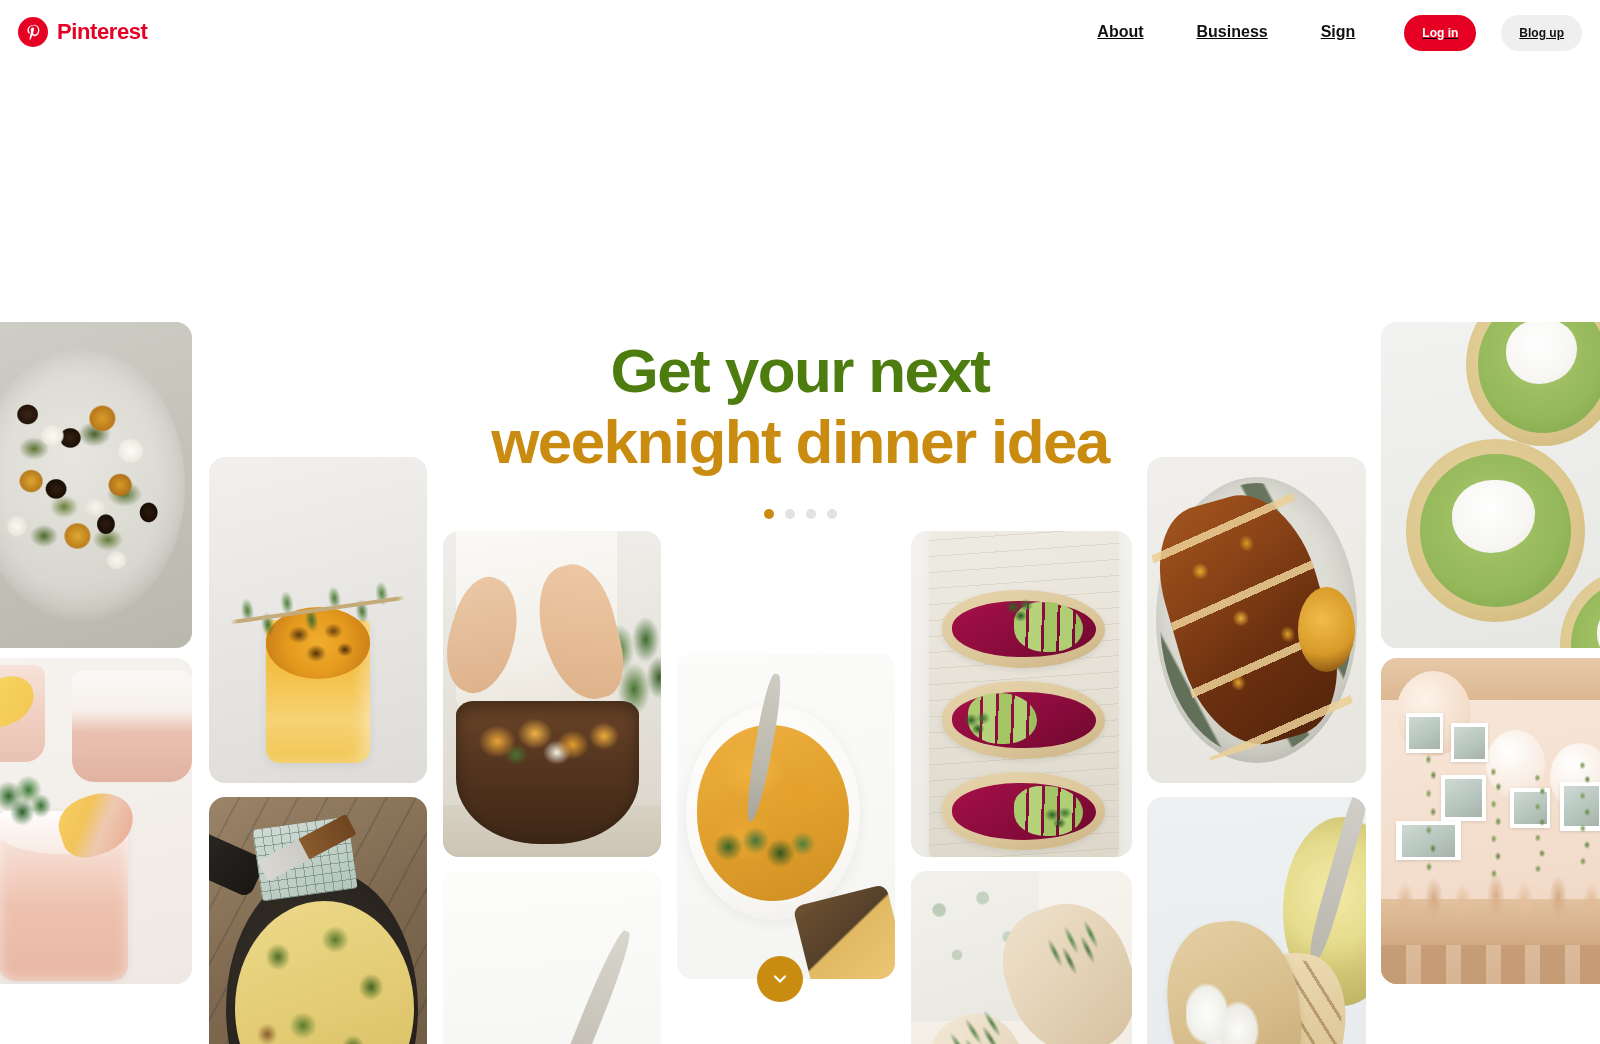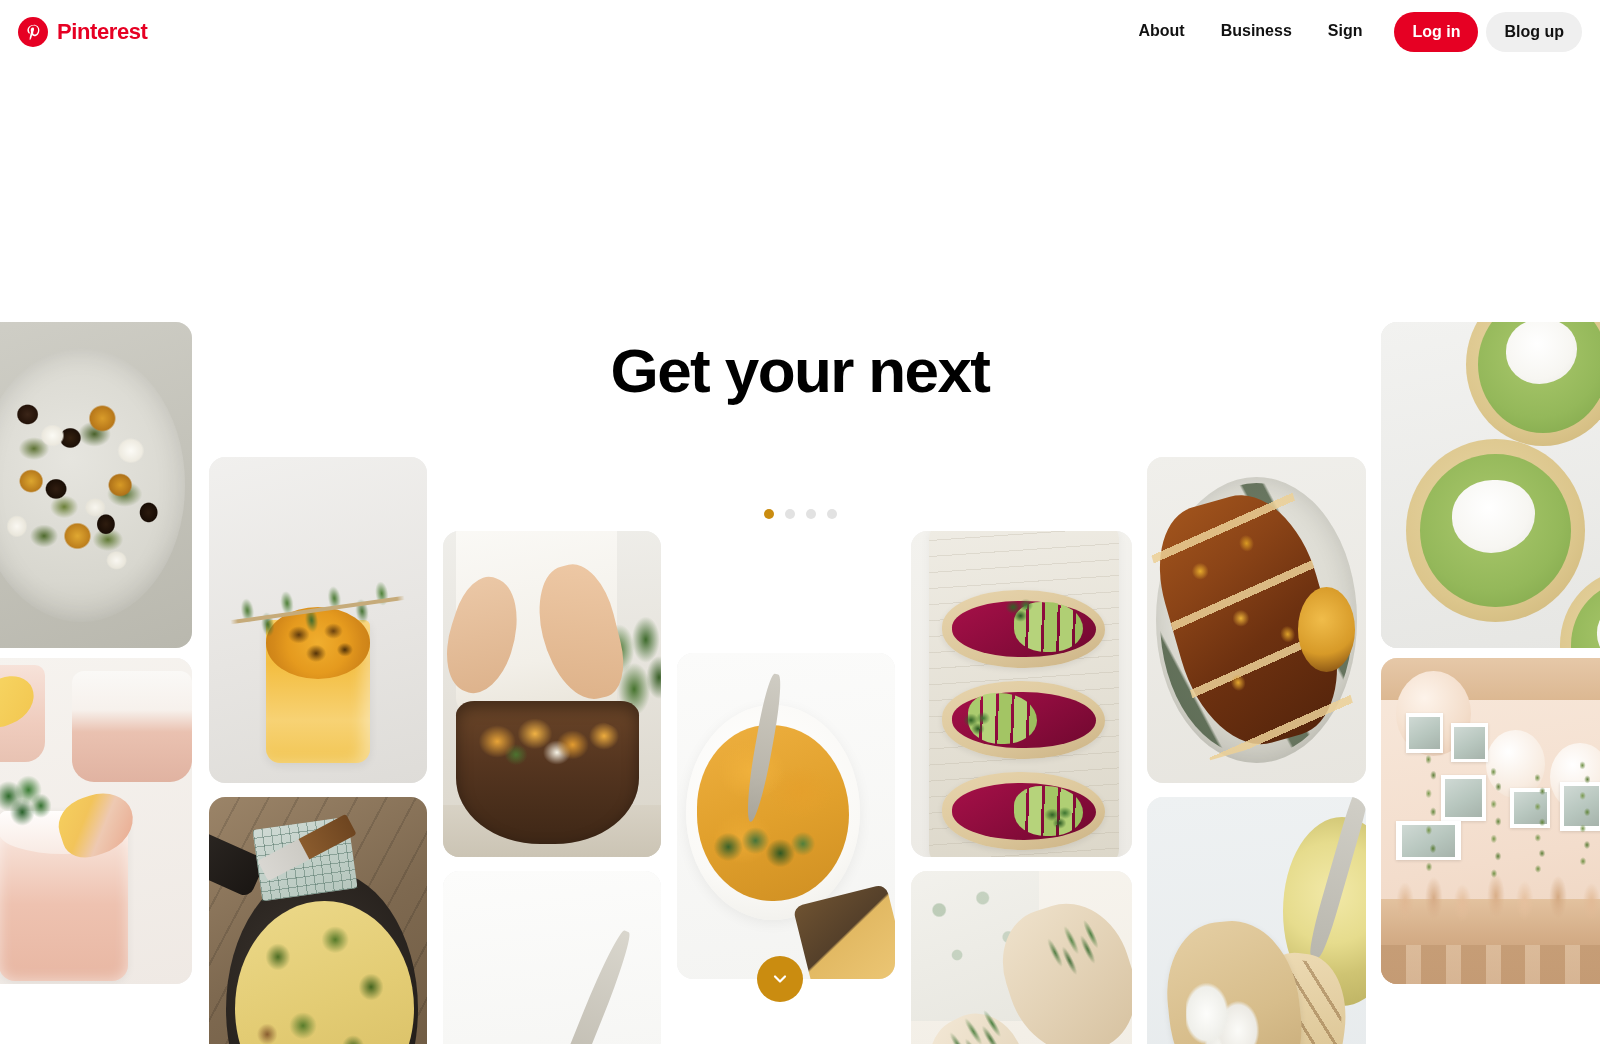--- a/index.html
+++ b/index.html
@@ -53,36 +53,37 @@
     font-size: 22px;
     font-weight: bold;
     color: #e60023;
     letter-spacing: -0.4px;
     line-height: 1;
   }
 
   .nav {
     margin-left: auto;
     display: flex;
-    align-items: flex-start;
-    gap: 0px;
+    align-items: flex-end;
+    gap: 17px;
     margin-right: 18px;
+    text-decoration: underline;
   }
   .nav-link {
     font-size: 16px;
     font-weight: bold;
     color: #111111;
     padding: 10px 18px;
     border-radius: 22px;
     cursor: pointer;
     white-space: nowrap;
   }
 
   .btn {
-    font-size: 16px;
+    font-size: 12px;
     font-weight: bold;
     border: none;
     border-radius: 24px;
     padding: 12px 18px;
     cursor: pointer;
     white-space: nowrap;
     font-family: "Liberation Sans", sans-serif;
     line-height: 1;
   }
   .btn-login {
@@ -102,21 +103,21 @@
     top: 338px;
     left: 0;
     width: 1600px;
     text-align: center;
     z-index: 50;
     pointer-events: none;
   }
   .hero-line1 {
     font-size: 62px;
     font-weight: bold;
-    color: #000000;
+    color: #4d7c0f;
     letter-spacing: -1.6px;
     line-height: 1.08;
   }
   .hero-line2 {
     font-size: 62px;
     font-weight: bold;
     color: #ca8c10;
     letter-spacing: -1.6px;
     line-height: 1.18;
   }
@@ -964,20 +965,21 @@
       <span class="nav-link">About</span>
       <span class="nav-link">Business</span>
       <span class="nav-link">Sign</span>
       <button class="btn btn-login">Log in</button>
       <button class="btn btn-signup">Blog up</button>
     </div>
   </div>
 
   <div class="hero">
     <div class="hero-line1">Get your next</div>
+    <div class="hero-line2">weeknight dinner idea</div>
   </div>
 
   <div class="dots">
     <span class="dot active"></span>
     <span class="dot"></span>
     <span class="dot"></span>
     <span class="dot"></span>
   </div>
 
   <button class="scroll-btn">

